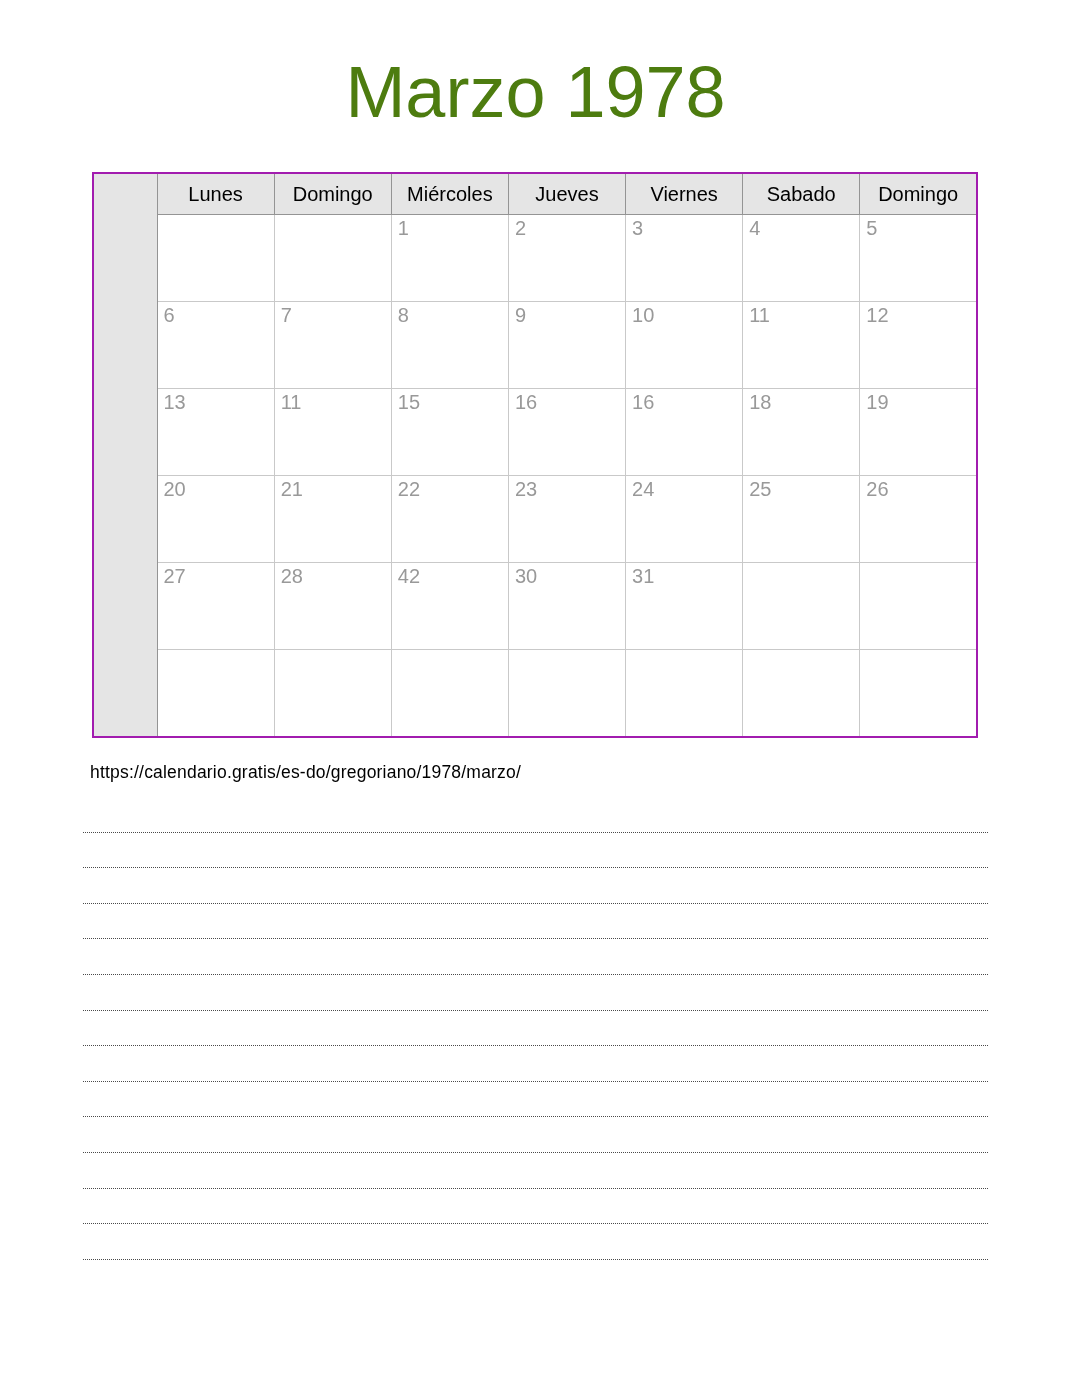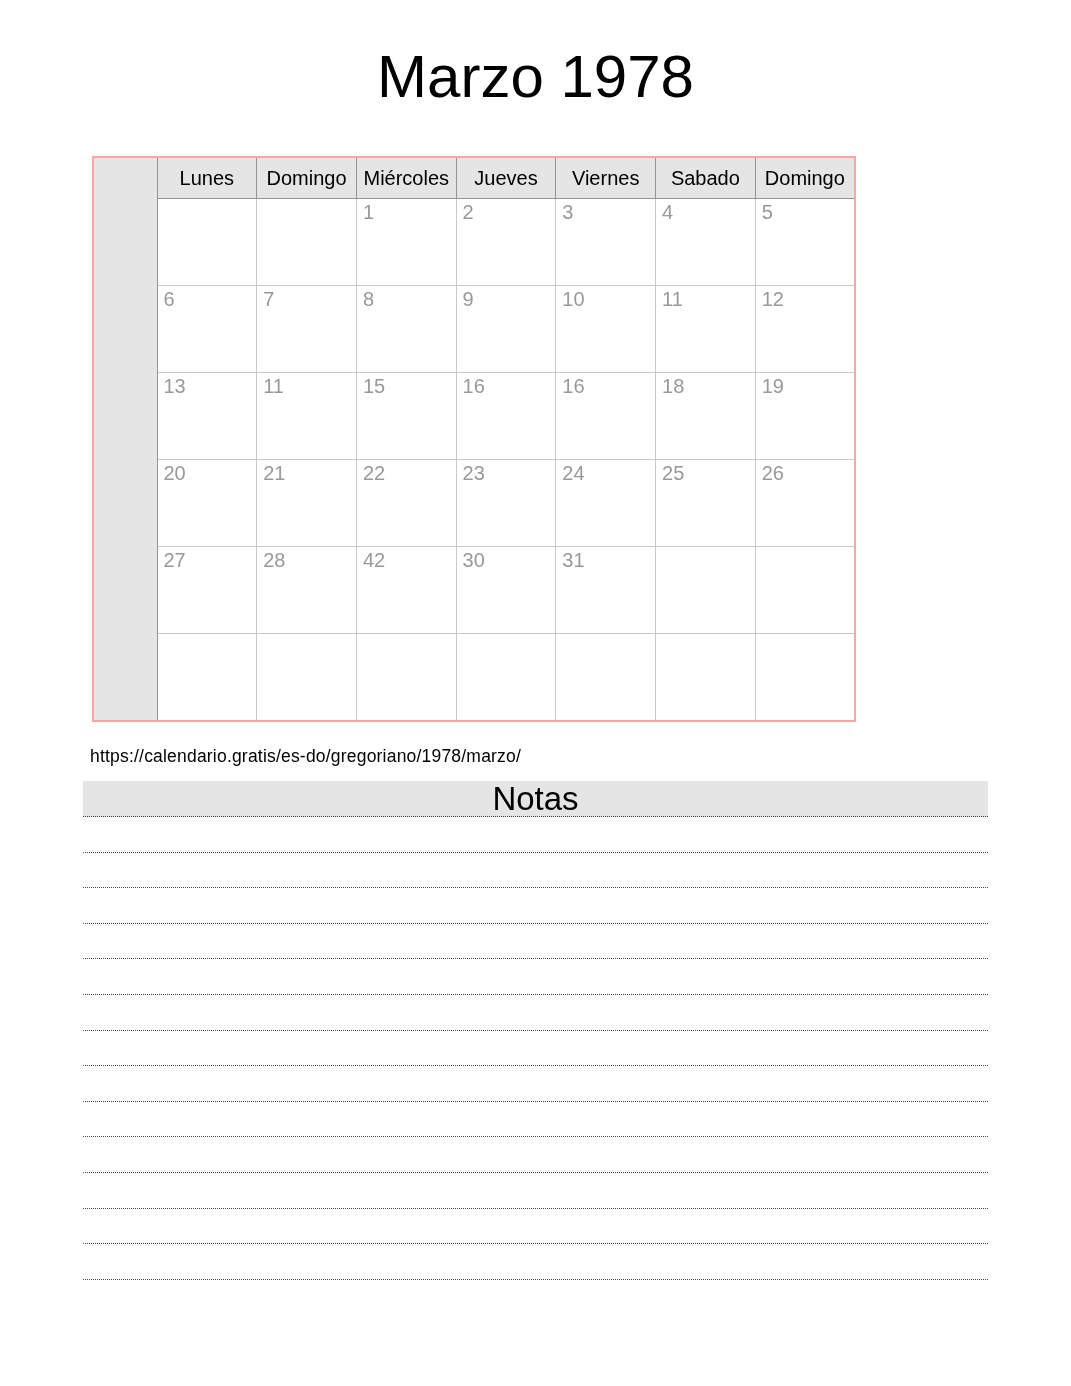--- a/index.html
+++ b/index.html
@@ -8,36 +8,36 @@
     background: #ffffff;
   }
   body {
     width: 1071px;
     height: 1386px;
     font-family: "Liberation Sans", sans-serif;
     color: #000;
     overflow: hidden;
   }
   .page-title {
-    margin: 0;
+    margin: 16px;
     padding-top: 28px;
     height: 97px;
     line-height: 97px;
     text-align: center;
-    font-size: 60px;
+    font-size: 72px;
     font-weight: 400;
-    color: #000000;
+    color: #4d7c0f;
   }
   
   table.calendar {
     border-collapse: collapse;
     table-layout: fixed;
-    width: 764px;
+    width: 886px;
     margin: 31px 0 0 92px;
-    border: 2px solid #fca5a5;
+    border: 2px solid #a21caf;
   }
   col.wk-col { width: 64px; }
   table.calendar th {
     background: #e5e5e5;
     border: 1px solid #949494;
     font-weight: 400;
     font-size: 20px;
     color: #000;
     height: 40px;
     text-align: center;
@@ -167,23 +167,20 @@
       <td class="day-cell"></td>
       <td class="day-cell"></td>
       <td class="day-cell"></td>
     </tr>
   </tbody>
 </table>
 
 <div class="source-url">https://calendario.gratis/es-do/gregoriano/1978/marzo/</div>
 
 <div class="notes-section">
-  <div class="notes-header">
-    <span>Notas</span>
-  </div>
   <div id="notes-lines">
       <div class="note-line"></div>
       <div class="note-line"></div>
       <div class="note-line"></div>
       <div class="note-line"></div>
       <div class="note-line"></div>
       <div class="note-line"></div>
       <div class="note-line"></div>
       <div class="note-line"></div>
       <div class="note-line"></div>

